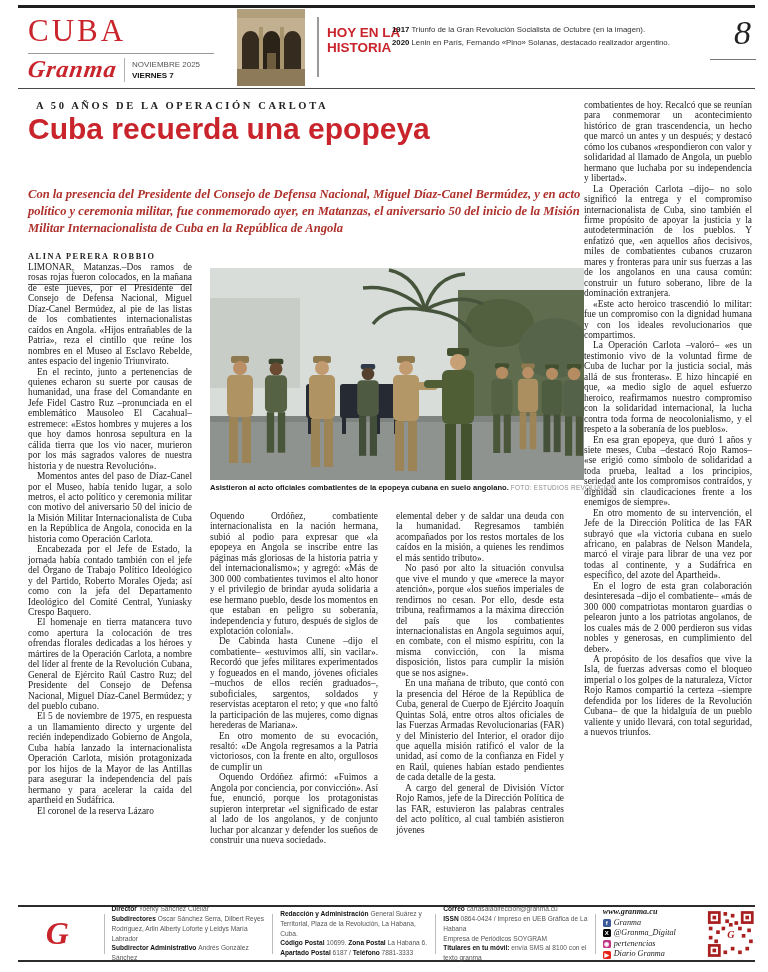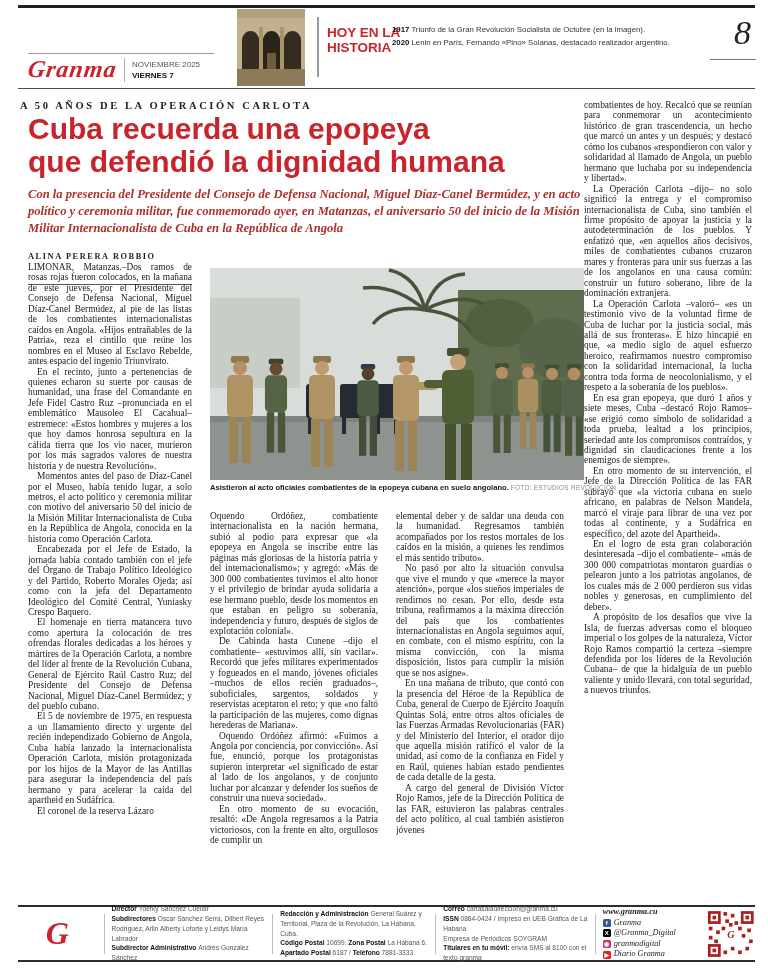--- a/index.html
+++ b/index.html
@@ -22,21 +22,21 @@
   .hist-label{position:absolute;left:327px;top:25px;width:78px;font-family:"Liberation Sans",sans-serif;
               font-weight:bold;font-size:13.5px;line-height:15px;color:#c9242b;}
   .hist-list{position:absolute;left:392px;top:23px;font-family:"Liberation Sans",sans-serif;
              font-size:7.8px;line-height:13px;color:#333;width:300px;}
   .hist-line{white-space:nowrap;}
   .hist-year{font-weight:bold;color:#111;}
   .page-number{position:absolute;right:17px;top:14px;font-size:34px;font-style:italic;color:#222;}
   .page-number-rule{position:absolute;right:12px;top:59px;width:46px;height:1px;background:#777;}
 
   
-  .kicker{position:absolute;left:20px;top:100px;font-size:10.5px;font-weight:bold;
+  .kicker{position:absolute;left:36px;top:100px;font-size:10.5px;font-weight:bold;
           letter-spacing:2.6px;color:#222;}
   .headline{position:absolute;left:28px;top:113px;width:560px;font-family:"Liberation Sans",sans-serif;
             font-weight:bold;color:#c9242b;font-size:30px;line-height:32.5px;}
   .headline span{display:block;}
   .deck{position:absolute;left:28px;top:186px;width:556px;font-style:italic;font-weight:bold;
         font-size:12.6px;line-height:16.8px;color:#ae312c;}
   .byline-wrap{position:absolute;left:28px;top:245px;width:164px;border-bottom:1px solid #555;
                padding-bottom:21px;}
   .byline{font-size:8.3px;font-weight:bold;letter-spacing:1.6px;color:#222;}
 
@@ -77,20 +77,21 @@
                line-height:8px;margin-right:3px;font-style:normal;font-weight:bold;
                font-family:"Liberation Sans",sans-serif;border-radius:1.5px;vertical-align:middle;}
   .qr{width:52px;height:52px;margin-left:6px;}
 </style>
 </head>
 <body>
 
 <div class="page">
 
   <div class="top-rule"></div>
+  <div class="cuba-title">CUBA</div>
   <div class="cuba-rule"></div>
   <div class="granma-logo">Granma</div>
   <div class="date-divider"></div>
   <div class="date-block">
     <div>NOVIEMBRE 2025</div>
     <div class="date-day">VIERNES 7</div>
   </div>
 
   <svg class="arches" viewBox="0 0 68 77">
     <rect width="68" height="77" fill="#c3b091"></rect>
@@ -111,51 +112,51 @@
       <div class="hist-line"><b class="hist-year">2020</b><span> Lenin en París, Fernando «Pino» Solanas, destacado realizador argentino.</span></div>
     </div>
 
   <div class="page-number">8</div>
   <div class="page-number-rule"></div>
   <div class="header-bottom-rule"></div>
 
   <div class="kicker">A 50 AÑOS DE LA OPERACIÓN CARLOTA</div>
   <h1 class="headline" style="margin:0">
     <span>Cuba recuerda una epopeya</span>
-    <span>que defendió la dignidad humana</span>
   </h1>
   <div class="deck">Con la presencia del Presidente del Consejo de Defensa Nacional, Miguel Díaz-Canel Bermúdez, y en acto político y ceremonia militar, fue conmemorado ayer, en Matanzas, el aniversario 50 del inicio de la Misión Militar Internacionalista de Cuba en la República de Angola</div>
   <div class="byline-wrap">
     <span class="byline">ALINA PERERA ROBBIO</span>
   </div>
 
   <div class="col" id="col1">
       <p>LIMONAR, Matanzas.–Dos ramos de rosas rojas fueron colocados, en la mañana de este jueves, por el Presidente del Consejo de Defensa Nacional, Miguel Díaz-Canel Bermúdez, al pie de las listas de los combatientes internacionalistas caídos en Angola. «Hijos entrañables de la Patria», reza el cintillo que reúne los nombres en el Museo al Esclavo Rebelde, antes espacio del ingenio Triunvirato.</p>
       <p>En el recinto, junto a pertenencias de quienes echaron su suerte por causas de humanidad, una frase del Comandante en Jefe Fidel Castro Ruz –pronunciada en el emblemático Mausoleo El Cacahual– estremece: «Estos hombres y mujeres a los que hoy damos honrosa sepultura en la cálida tierra que los vio nacer, murieron por los más sagrados valores de nuestra historia y de nuestra Revolución».</p>
       <p>Momentos antes del paso de Díaz-Canel por el Museo, había tenido lugar, a solo metros, el acto político y ceremonia militar con motivo del aniversario 50 del inicio de la Misión Militar Internacionalista de Cuba en la República de Angola, conocida en la historia como Operación Carlota.</p>
       <p>Encabezada por el Jefe de Estado, la jornada había contado también con el jefe del Órgano de Trabajo Político Ideológico y del Partido, Roberto Morales Ojeda; así como con la jefa del Departamento Ideológico del Comité Central, Yuniasky Crespo Baquero.</p>
       <p>El homenaje en tierra matancera tuvo como apertura la colocación de tres ofrendas florales dedicadas a los héroes y mártires de la Operación Carlota, a nombre del líder al frente de la Revolución Cubana, General de Ejército Raúl Castro Ruz; del Presidente del Consejo de Defensa Nacional, Miguel Díaz-Canel Bermúdez; y del pueblo cubano.</p>
       <p>El 5 de noviembre de 1975, en respuesta a un llamamiento directo y urgente del recién independizado Gobierno de Angola, Cuba había lanzado la internacionalista Operación Carlota, misión protagonizada por los hijos de la Mayor de las Antillas para asegurar la independencia del país hermano y para acelerar la caída del apartheid en Sudáfrica.</p>
       <p>El coronel de la reserva Lázaro</p>
     </div>
   <div class="col" id="col2">
       <p>Oquendo Ordóñez, combatiente internacionalista en la nación hermana, subió al podio para expresar que «la epopeya en Angola se inscribe entre las páginas más gloriosas de la historia patria y del internacionalismo»; y agregó: «Más de 300 000 combatientes tuvimos el alto honor y el privilegio de brindar ayuda solidaria a ese hermano pueblo, desde los momentos en que estaban en peligro su soberanía, independencia y futuro, después de siglos de explotación colonial».</p>
       <p>De Cabinda hasta Cunene –dijo el combatiente– «estuvimos allí, sin vacilar». Recordó que jefes militares experimentados y fogueados en el mando, jóvenes oficiales –muchos de ellos recién graduados–, suboficiales, sargentos, soldados y reservistas aceptaron el reto; y que «no faltó la participación de las mujeres, como dignas herederas de Mariana».</p>
+      <p>En otro momento de su evocación, resaltó: «De Angola regresamos a la Patria victoriosos, con la frente en alto, orgullosos de cumplir un</p>
       <p>Oquendo Ordóñez afirmó: «Fuimos a Angola por conciencia, por convicción». Así fue, enunció, porque los protagonistas supieron interpretar «el significado de estar al lado de los angolanos, y de conjunto luchar por alcanzar y defender los sueños de construir una nueva sociedad».</p>
-      <p>En otro momento de su evocación, resaltó: «De Angola regresamos a la Patria victoriosos, con la frente en alto, orgullosos de cumplir un</p>
     </div>
   <div class="col" id="col3">
       <p>elemental deber y de saldar una deuda con la humanidad. Regresamos también acompañados por los restos mortales de los caídos en la misión, a quienes les rendimos el más sentido tributo».</p>
       <p>No pasó por alto la situación convulsa que vive el mundo y que «merece la mayor atención», porque «los sueños imperiales de rendirnos no cesan. Por ello, desde esta tribuna, reafirmamos a la máxima dirección del país que los combatientes internacionalistas en Angola seguimos aquí, en combate, con el mismo espíritu, con la misma convicción, con la misma disposición, listos para cumplir la misión que se nos asigne».</p>
       <p>En una mañana de tributo, que contó con la presencia del Héroe de la República de Cuba, general de Cuerpo de Ejército Joaquín Quintas Solá, entre otros altos oficiales de las Fuerzas Armadas Revolucionarias (FAR) y del Ministerio del Interior, el orador dijo que aquella misión ratificó el valor de la unidad, así como de la confianza en Fidel y en Raúl, quienes habían estado pendientes de cada detalle de la gesta.</p>
       <p>A cargo del general de División Víctor Rojo Ramos, jefe de la Dirección Política de las FAR, estuvieron las palabras centrales del acto político, al cual también asistieron jóvenes</p>
     </div>
   <div class="col" id="col4">
       <p>combatientes de hoy. Recalcó que se reunían para conmemorar un acontecimiento histórico de gran trascendencia, un hecho que marcó un antes y un después; y destacó cómo los cubanos «respondieron con valor y solidaridad al llamado de Angola, un pueblo hermano que luchaba por su independencia y libertad».</p>
       <p>La Operación Carlota –dijo– no solo significó la entrega y el compromiso internacionalista de Cuba, sino también el firme propósito de apoyar la justicia y la autodeterminación de los pueblos. Y enfatizó que, «en aquellos años decisivos, miles de combatientes cubanos cruzaron mares y fronteras para unir sus fuerzas a las de los angolanos en una causa común: construir un futuro soberano, libre de la dominación extranjera.</p>
+      <p>«Este acto heroico trascendió lo militar: fue un compromiso con la dignidad humana y con los ideales revolucionarios que compartimos.</p>
       <p>La Operación Carlota –valoró– «es un testimonio vivo de la voluntad firme de Cuba de luchar por la justicia social, más allá de sus fronteras». E hizo hincapié en que, «a medio siglo de aquel esfuerzo heroico, reafirmamos nuestro compromiso con la solidaridad internacional, la lucha contra toda forma de neocolonialismo, y el respeto a la soberanía de los pueblos».</p>
       <p>En esa gran epopeya, que duró 1 años y siete meses, Cuba –destacó Rojo Ramos– «se erigió como símbolo de solidaridad a toda prueba, lealtad a los principios, seriedad ante los compromisos contraídos, y dignidad sin claudicaciones frente a los enemigos de siempre».</p>
       <p>En otro momento de su intervención, el Jefe de la Dirección Política de las FAR subrayó que «la victoria cubana en suelo africano, en palabras de Nelson Mandela, marcó el viraje para librar de una vez por todas al continente, y a Sudáfrica en específico, del azote del Apartheid».</p>
       <p>En el logro de esta gran colaboración desinteresada –dijo el combatiente– «más de 300 000 compatriotas montaron guardias o pelearon junto a los patriotas angolanos, de los cuales más de 2 000 perdieron sus vidas nobles y generosas, en cumplimiento del deber».</p>
       <p>A propósito de los desafíos que vive la Isla, de fuerzas adversas como el bloqueo imperial o los golpes de la naturaleza, Víctor Rojo Ramos compartió la certeza –siempre defendida por los líderes de la Revolución Cubana– de que la hidalguía de un pueblo valiente y unido llevará, con total seguridad, a nuevos triunfos.</p>
     </div>
 
   <div class="photo-wrap">
     <svg class="photo" viewBox="0 0 374 212">
       <rect width="374" height="212" fill="#d8ddd9"></rect>
@@ -291,21 +292,21 @@
         <div class="ft-line"><b>ISSN </b><span>0864-0424 / Impreso en UEB Gráfica de La Habana</span></div>
         <div class="ft-line"><span>Empresa de Periódicos SOYGRAM</span></div>
         <div class="ft-line"><b>Titulares en tu móvil: </b><span>envía SMS al 8100 con el texto granma</span></div>
       </div>
     <div class="f-div"></div>
     <div class="f-social">
       <div class="f-web">www.granma.cu</div>
       <div>
           <div class="social-line"><span class="social-icon" style="background: rgb(59, 89, 152);">f</span><span>Granma</span></div>
           <div class="social-line"><span class="social-icon" style="background: rgb(0, 0, 0);">X</span><span>@Granma_Digital</span></div>
-          <div class="social-line"><span class="social-icon" style="background: rgb(193, 53, 132);">◉</span><span>granmadigital</span></div>
+          <div class="social-line"><span class="social-icon" style="background: rgb(193, 53, 132);">◉</span><span>pertenencias</span></div>
           <div class="social-line"><span class="social-icon" style="background: rgb(230, 33, 23);">▶</span><span>Diario Granma</span></div>
         </div>
     </div>
     <svg class="qr" viewBox="0 0 52 52">
       <rect width="52" height="52" fill="#ffffff"></rect>
       <g fill="#a8201f">
         <rect x="1" y="1" width="14" height="14"></rect>
           <rect x="37" y="1" width="14" height="14"></rect>
           <rect x="1" y="37" width="14" height="14"></rect>
       </g>

